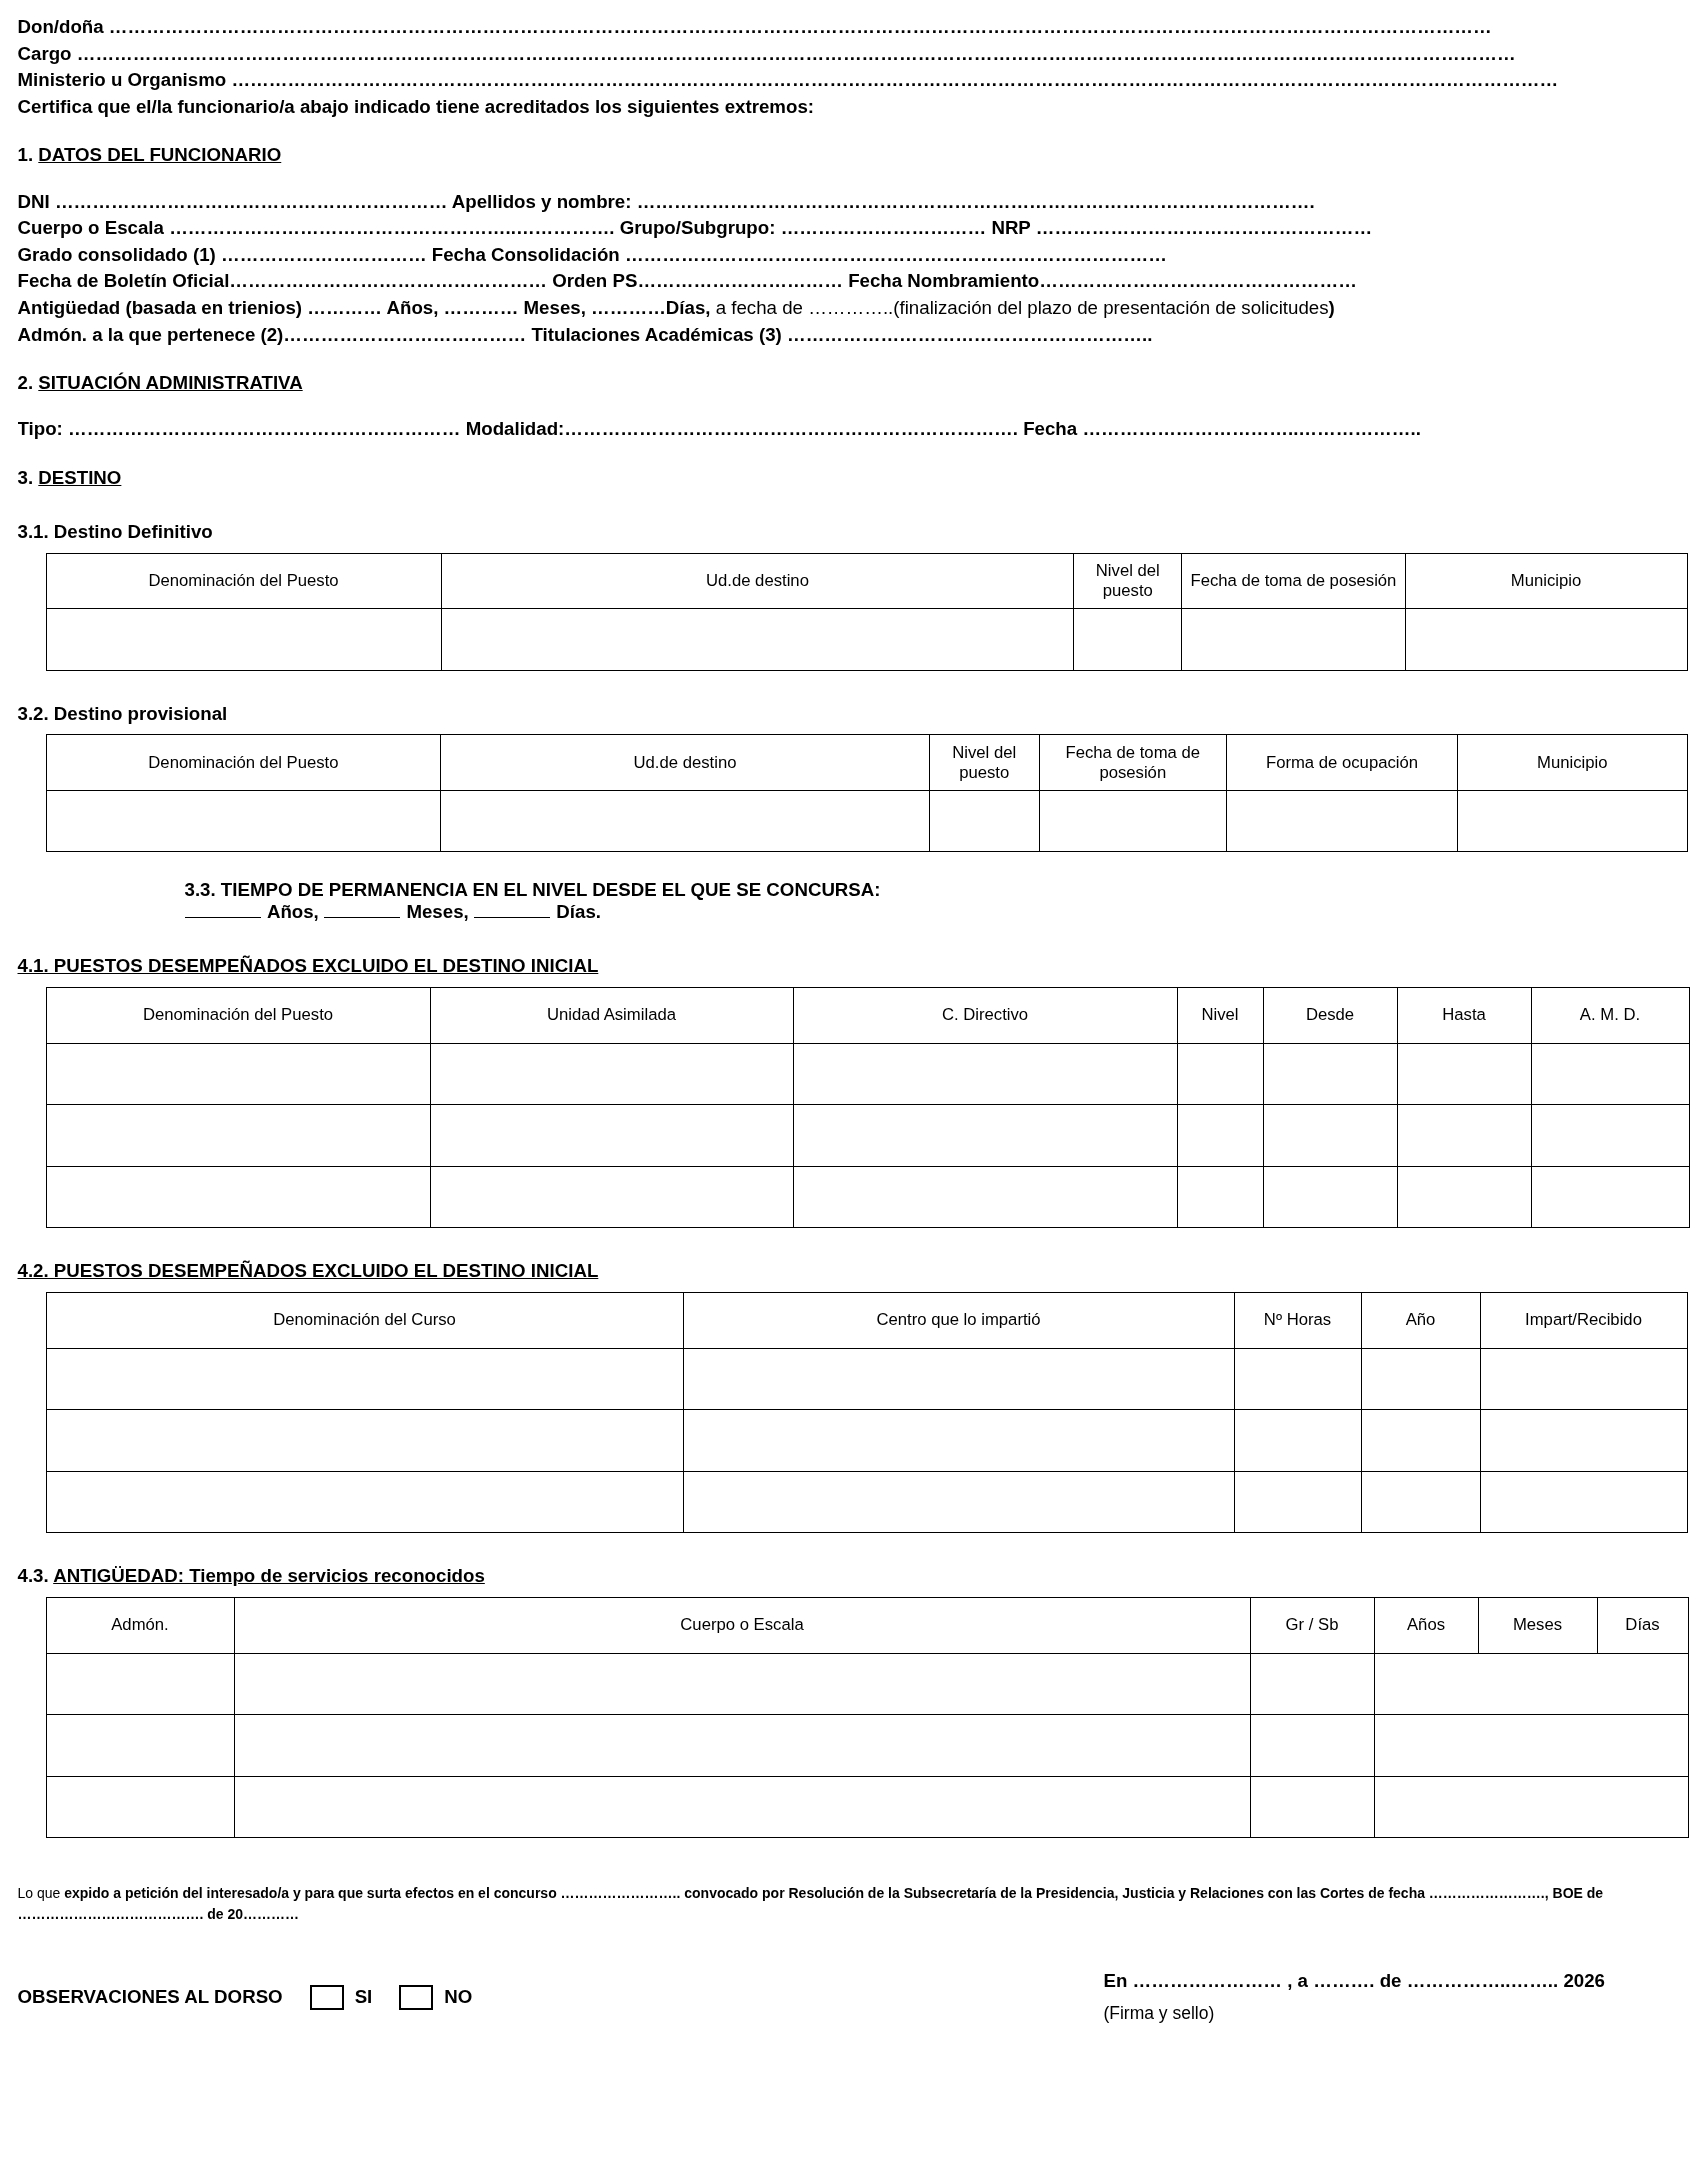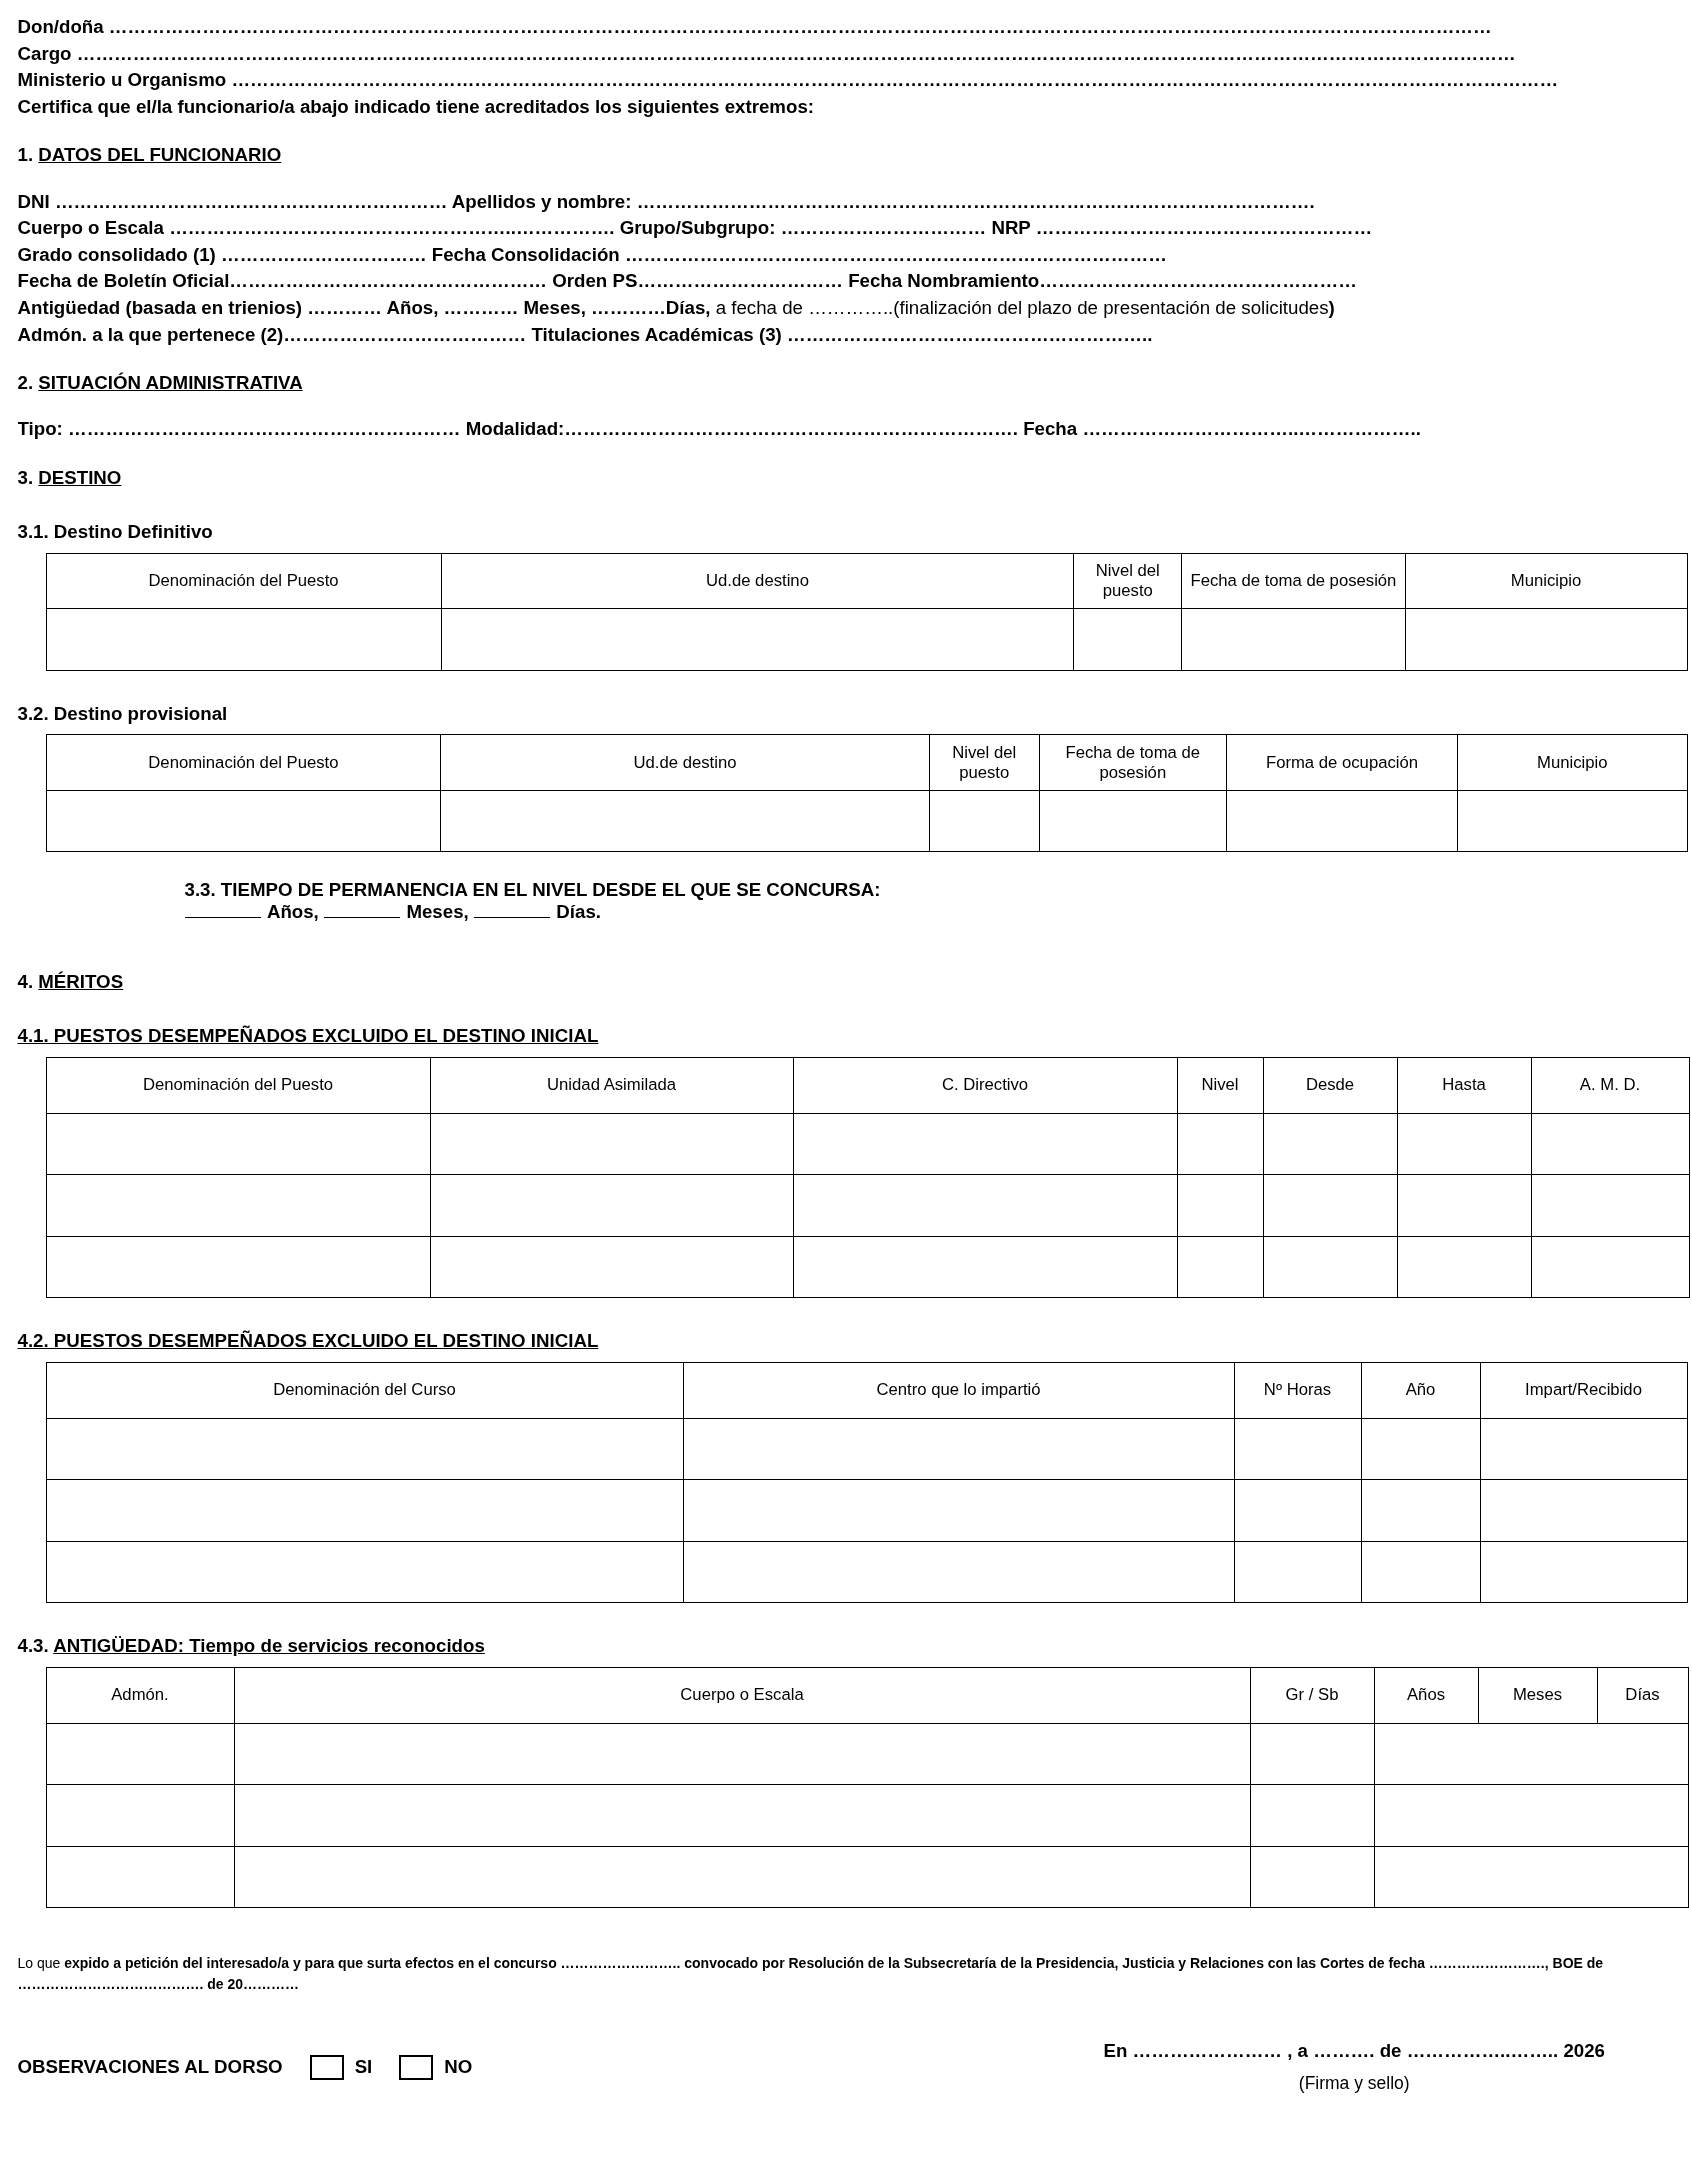--- a/index.html
+++ b/index.html
@@ -101,21 +101,21 @@
     height: 21.5px;
     border: 2.4px solid #000;
     margin: 0 11px 0 27px;
     vertical-align: middle;
   }
   .footer .sign {
     font-weight: normal;
     font-size: 17.5px;
     margin-top: 11px;
   }
-  .rightwrap { margin-left: auto; padding-right: 32px; text-align: center; }
+  .rightwrap { margin-left: auto; padding-right: 32px; }
 </style>
 </head>
 <body>
 
 <div class="page">
 
   <div>
     <div class="line b">
       <span>Don/doña</span>
       <span>……………………………………………………………………………………………………………………………………………………………………………………………………</span>
@@ -236,24 +236,20 @@
 
   <div class="perm-row">
     <span class="label">3.3. TIEMPO DE PERMANENCIA EN EL NIVEL DESDE EL QUE SE CONCURSA:</span>
     <span class="fills">
       <span class="ul-blank"></span><span>Años,</span>
       <span class="ul-blank"></span><span>Meses,</span>
       <span class="ul-blank"></span><span>Días.</span>
     </span>
   </div>
 
-  <div class="section-head" style="margin-top:48px">
-    <span>4.</span>
-    <span class="u">MÉRITOS</span>
-  </div>
 
   <div class="sub-head ul">4.1. PUESTOS DESEMPEÑADOS EXCLUIDO EL DESTINO INICIAL</div>
 
   <table class="grid">
     <colgroup>
       <col style="width:384px">
         <col style="width:363px">
         <col style="width:384px">
         <col style="width:86px">
         <col style="width:134px">

